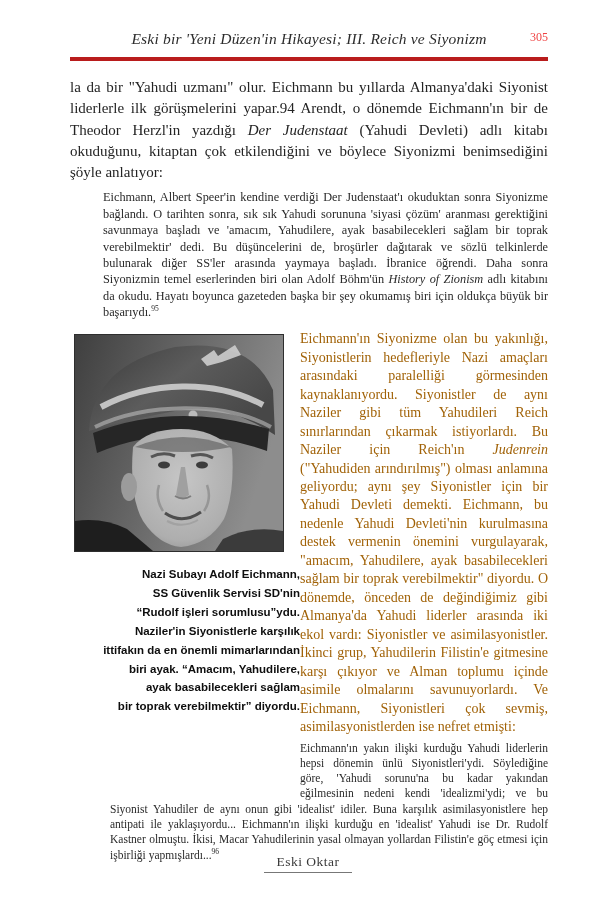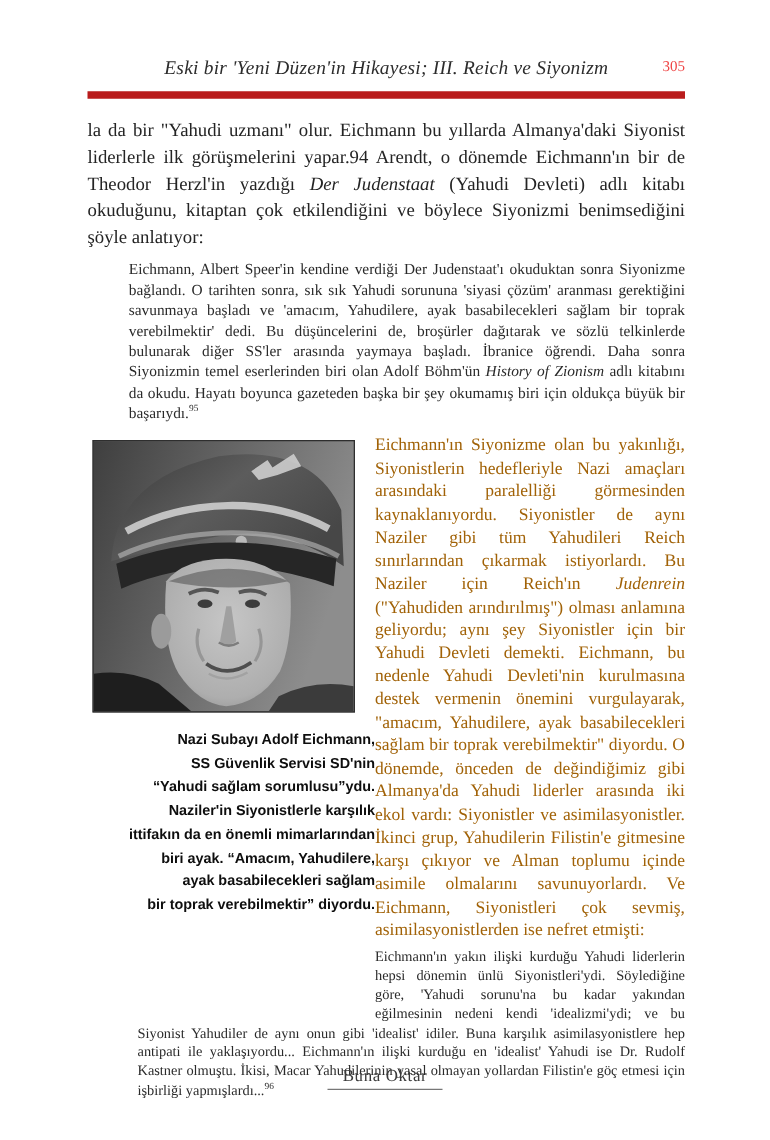--- a/index.html
+++ b/index.html
@@ -10,23 +10,23 @@
     background:#ffffff;
     overflow:hidden;
     font-family:"Liberation Serif", serif;
     color:#222;
     box-sizing:border-box;
     padding:0 68px 0 70px;
   }
   
   .running-head{
     position:relative;
-    margin-top:46px;
+    margin-top:30px;
     padding-bottom:7px;
-    border-bottom:6px solid #b91c1c;
+    border-bottom:4px solid #b91c1c;
     height:20px;
   }
   .running-head .title{
     display:block;
     text-align:center;
     font-style:italic;
     font-size:15.5px;
     color:#2c2c2c;
     letter-spacing:.2px;
   }
@@ -168,32 +168,32 @@
 
         <path d="M90,178 q17,12 36,-1" stroke="#4e4e4e" stroke-width="3" fill="none"></path>
         <path d="M92,186 q15,8 31,-1" stroke="#9a9a9a" stroke-width="2" fill="none" opacity="0.7"></path>
 
         <path d="M0,216 L0,186 Q28,182 52,194 L78,216 Z" fill="#1e1e1e"></path>
         <path d="M208,216 L208,196 Q176,190 148,204 L140,216 Z" fill="#3b3b3b"></path>
       </svg>
       <div class="caption">
         <div>Nazi Subayı Adolf  Eichmann,</div>
         <div>SS Güvenlik Servisi SD'nin</div>
-        <div>“Yahudi sağlam sorumlusu”ydu.</div>
+        <div>“Rudolf işleri sorumlusu”ydu.</div>
         <div>Naziler'in Siyonistlerle karşılık</div>
         <div>ittifakın da en önemli mimarlarından</div>
         <div>biri ayak. “Amacım, Yahudilere,</div>
         <div>ayak basabilecekleri sağlam</div>
         <div>bir toprak verebilmektir” diyordu.</div>
       </div>
     </div>
 
     <p class="coltext"><span>Eichmann'ın Siyonizme olan bu yakınlığı, Siyonistlerin hedefleriyle Nazi amaçları arasındaki paralelliği görmesinden kaynaklanıyordu. Siyonistler de aynı Naziler gibi tüm Yahudileri Reich sınırlarından çıkarmak istiyorlardı. Bu Naziler için Reich'ın </span><em>Judenrein</em><span> ("Yahudiden arındırılmış") olması anlamına geliyordu; aynı şey Siyonistler için bir Yahudi Devleti demekti. Eichmann, bu nedenle Yahudi Devleti'nin kurulmasına destek vermenin önemini vurgulayarak, "amacım, Yahudilere, ayak basabilecekleri sağlam bir toprak verebilmektir" diyordu. O dönemde, önceden de değindiğimiz gibi Almanya'da Yahudi liderler arasında iki ekol vardı: Siyonistler ve asimilasyonistler. İkinci grup, Yahudilerin Filistin'e gitmesine karşı çıkıyor ve Alman toplumu içinde asimile olmalarını savunuyorlardı. Ve Eichmann, Siyonistleri çok sevmiş, asimilasyonistlerden ise nefret etmişti:</span></p>
 
     <div class="bq bq2"><span>Eichmann'ın yakın ilişki kurduğu Yahudi liderlerin hepsi dönemin ünlü Siyonistleri'ydi. Söylediğine göre, 'Yahudi sorunu'na bu kadar yakından eğilmesinin nedeni kendi 'idealizmi'ydi; ve bu Siyonist Yahudiler de aynı onun gibi 'idealist' idiler. Buna karşılık asimilasyonistlere hep antipati ile yaklaşıyordu... Eichmann'ın ilişki kurduğu en 'idealist' Yahudi ise Dr. Rudolf Kastner olmuştu. İkisi, Macar Yahudilerinin yasal olmayan yollardan Filistin'e göç etmesi için işbirliği yapmışlardı...</span><sup class="fn">96</sup></div>
 
   </div>
 
   <div class="footer">
-    <span class="author">Buna Oktar</span>
+    <span class="author">Eski Oktar</span>
   </div>
 
 </div>
 
 </body></html>

